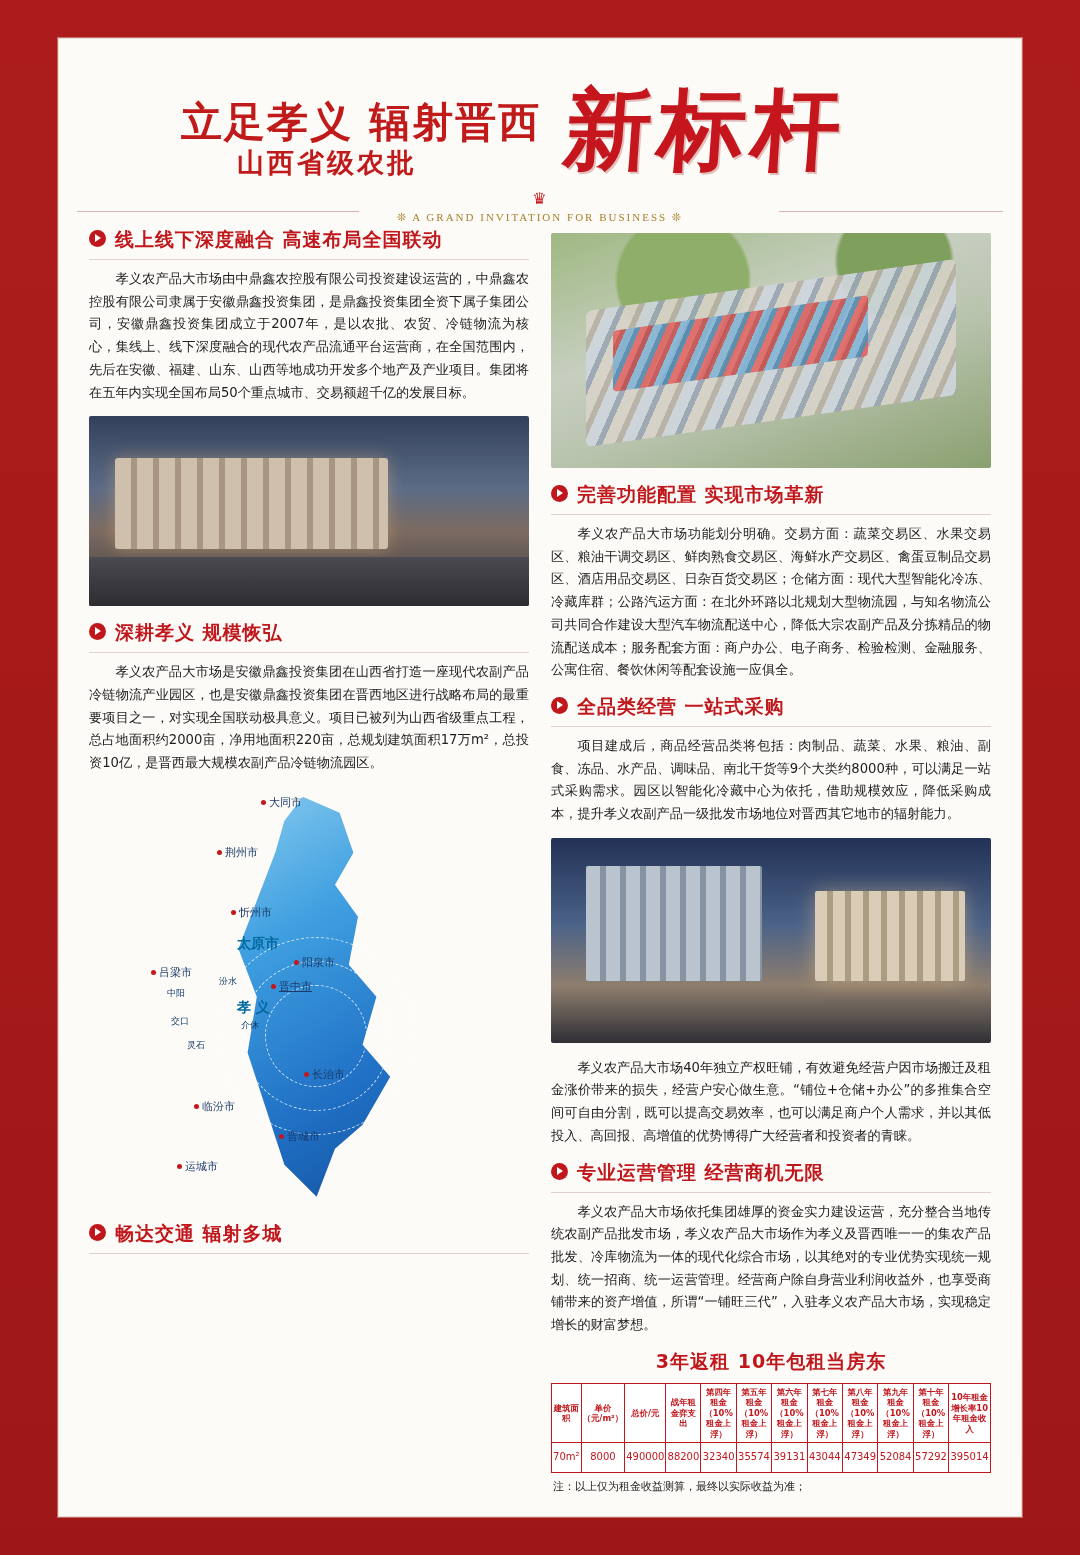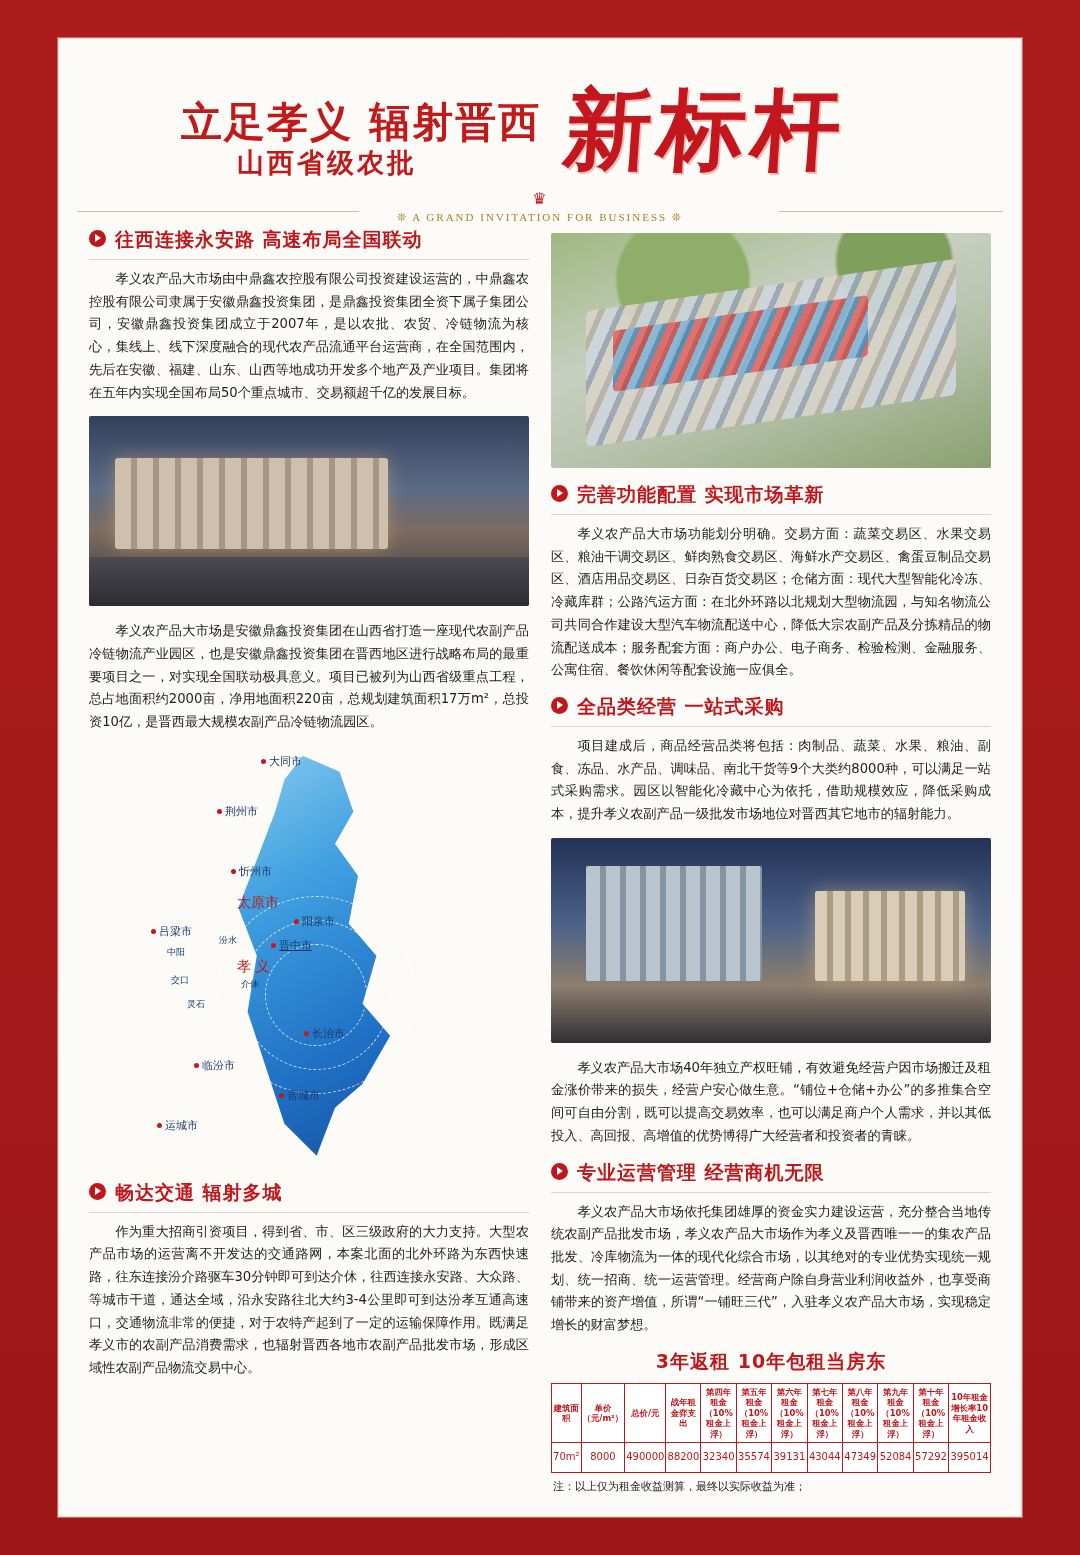--- a/index.html
+++ b/index.html
@@ -126,21 +126,21 @@
     box-shadow:6px 10px 18px rgba(20,60,120,.35);
   }
   .map-city{
     position:absolute;font-size:11px;color:#1b3c6b;white-space:nowrap;
   }
   .map-city.mk:before{
     content:"";display:inline-block;width:5px;height:5px;border-radius:50%;
     background:#c4161c;margin-right:3px;vertical-align:middle;
   }
   .map-center{
-    position:absolute;font-size:14px;font-weight:normal;color:#b91c1c;white-space:nowrap;
+    position:absolute;font-size:14px;font-weight:bold;color:#0369a1;white-space:nowrap;
   }
   .ring{
     position:absolute;border:1px dashed rgba(255,255,255,.75);border-radius:50%;
   }
   
   .tbl-title{
     text-align:center;font-size:19px;font-weight:bold;color:#c0171c;
     letter-spacing:1px;margin:10px 0 8px 0;
   }
   table.rent{
@@ -170,60 +170,63 @@
         <div class="tagline">❊ A GRAND INVITATION FOR BUSINESS ❊</div>
       </div>
     </div>
 
     <div class="cols">
 
       <div class="col col-left">
 
         <div class="sec-head">
           <span class="bullet"></span>
-          <span>往西连接永安路  高速布局全国联动</span>
+          <span>线上线下深度融合  高速布局全国联动</span>
         </div>
         <p class="body">孝义农产品大市场由中鼎鑫农控股有限公司投资建设运营的，中鼎鑫农控股有限公司隶属于安徽鼎鑫投资集团，是鼎鑫投资集团全资下属子集团公司，安徽鼎鑫投资集团成立于2007年，是以农批、农贸、冷链物流为核心，集线上、线下深度融合的现代农产品流通平台运营商，在全国范围内，先后在安徽、福建、山东、山西等地成功开发多个地产及产业项目。集团将在五年内实现全国布局50个重点城市、交易额超千亿的发展目标。</p>
 
         <div class="photo ph-street"></div>
 
+        <div class="sec-head">
+          <span class="bullet"></span>
+          <span>深耕孝义    规模恢弘</span>
+        </div>
         <p class="body">孝义农产品大市场是安徽鼎鑫投资集团在山西省打造一座现代农副产品冷链物流产业园区，也是安徽鼎鑫投资集团在晋西地区进行战略布局的最重要项目之一，对实现全国联动极具意义。项目已被列为山西省级重点工程，总占地面积约2000亩，净用地面积220亩，总规划建筑面积17万m²，总投资10亿，是晋西最大规模农副产品冷链物流园区。</p>
 
         <div class="map-wrap">
           <div class="map-shape"></div>
           <div class="ring" style="left:128px;top:150px;width:196px;height:196px;"></div>
           <div class="ring" style="left:152px;top:174px;width:148px;height:148px;"></div>
           <div class="ring" style="left:176px;top:198px;width:100px;height:100px;"></div>
 
           <div class="map-city mk" style="left:172px;top:8px;">大同市</div>
           <div class="map-city mk" style="left:128px;top:58px;">荆州市</div>
           <div class="map-city mk" style="left:142px;top:118px;">忻州市</div>
           <div class="map-city mk" style="left:205px;top:168px;">阳泉市</div>
           <div class="map-city mk" style="left:62px;top:178px;">吕梁市</div>
           <div class="map-city mk" style="left:182px;top:192px;text-decoration:underline;">晋中市</div>
           <div class="map-city mk" style="left:215px;top:280px;">长治市</div>
           <div class="map-city mk" style="left:105px;top:312px;">临汾市</div>
           <div class="map-city mk" style="left:190px;top:342px;">晋城市</div>
-          <div class="map-city mk" style="left:68px;top:372px;">运城市</div>
+          <div class="map-city mk" style="left:88px;top:372px;">运城市</div>
 
           <div class="map-city" style="left:78px;top:200px;font-size:9px;color:#0f3a6b;">中阳</div>
           <div class="map-city" style="left:130px;top:188px;font-size:9px;color:#0f3a6b;">汾水</div>
           <div class="map-city" style="left:82px;top:228px;font-size:9px;color:#0f3a6b;">交口</div>
           <div class="map-city" style="left:152px;top:232px;font-size:9px;color:#0f3a6b;">介休</div>
           <div class="map-city" style="left:98px;top:252px;font-size:9px;color:#0f3a6b;">灵石</div>
 
           <div class="map-center" style="left:148px;top:148px;">太原市</div>
           <div class="map-center" style="left:148px;top:212px;">孝 义</div>
         </div>
 
         <div class="sec-head">
           <span class="bullet"></span>
           <span>畅达交通    辐射多城</span>
         </div>
-        <p class="body">作为重大招商引资项目，得到省、市、区三级政府的大力支持。大型农产品市场的运营离不开发达的交通路网，本案北面的北外环路为东西快速路，往东连接汾介路驱车30分钟即可到达介休，往西连接永安路、大众路、等城市干道，通达全域，沿永安路往北大约3-4公里即可到达汾孝互通高速口，交通物流非常的便捷，对于农特产起到了一定的运输保障作用。既满足孝义市的农副产品消费需求，也辐射晋西各地市农副产品批发市场，形成区域性农副产品物流交易中心。</p>
       </div>
 
       <div class="col col-right">
 
         <div class="photo ph-aerial"></div>
 
         <div class="sec-head">
           <span class="bullet"></span>
           <span>完善功能配置   实现市场革新</span>
         </div>

